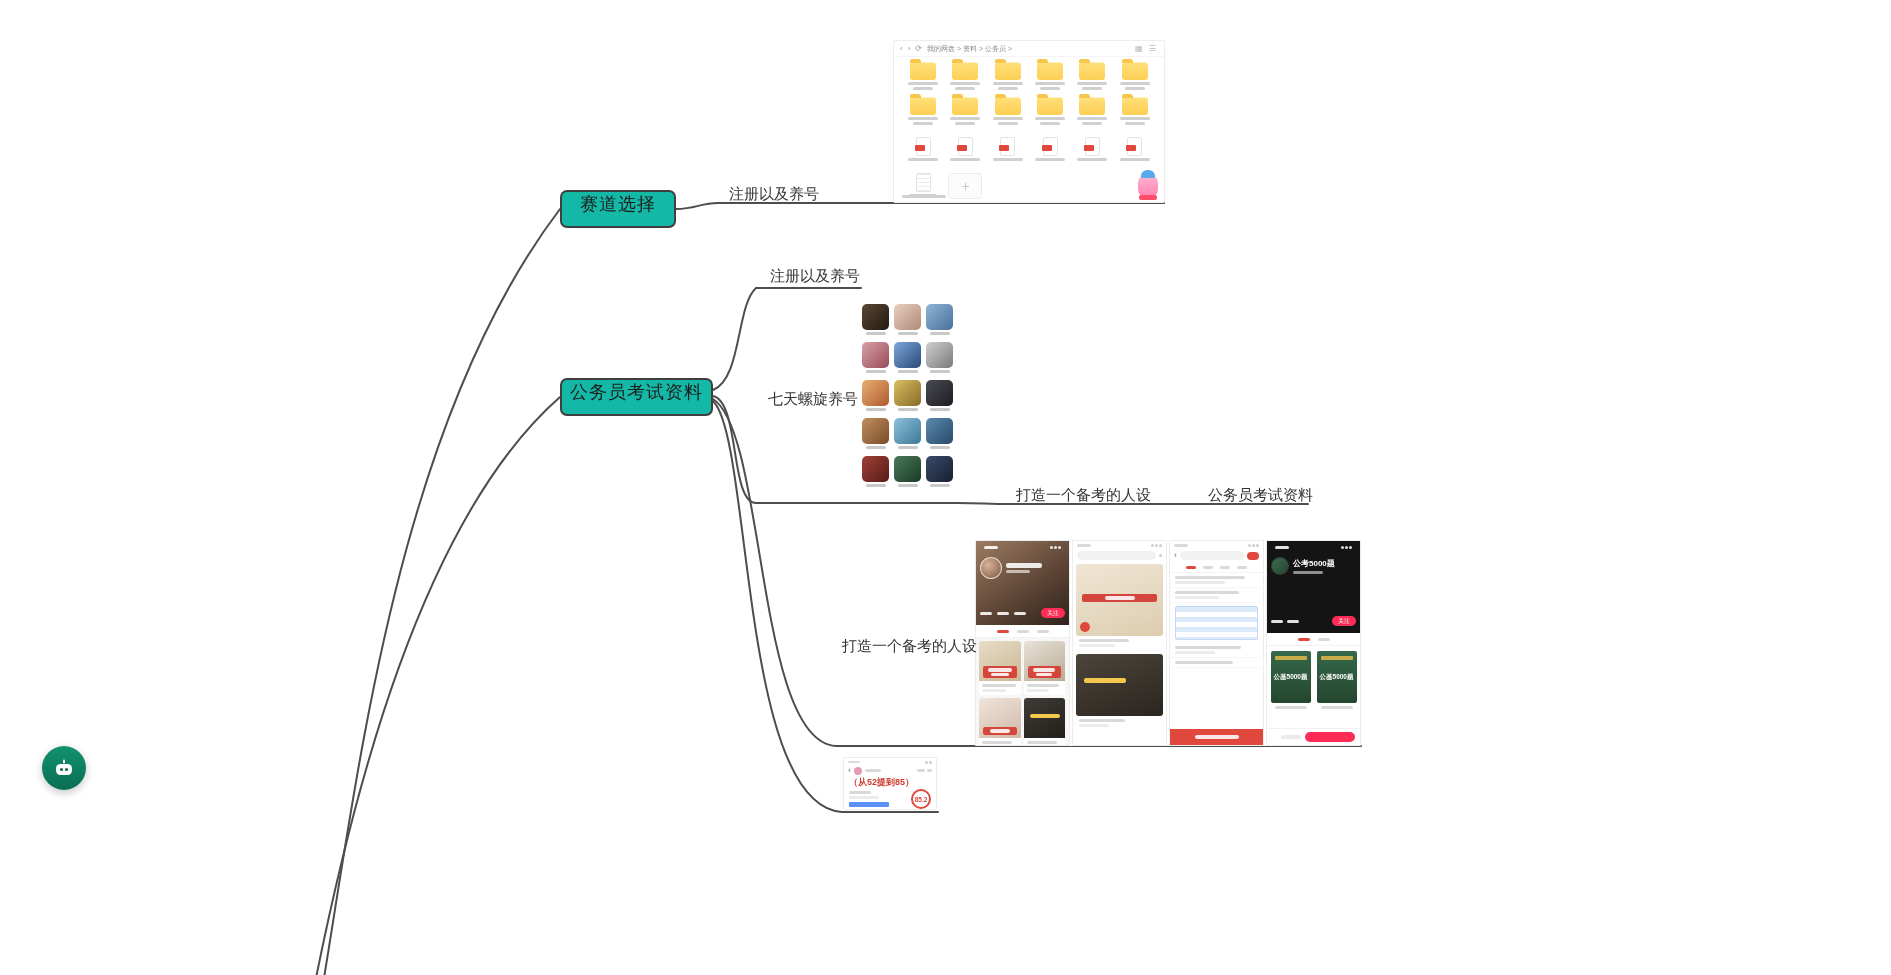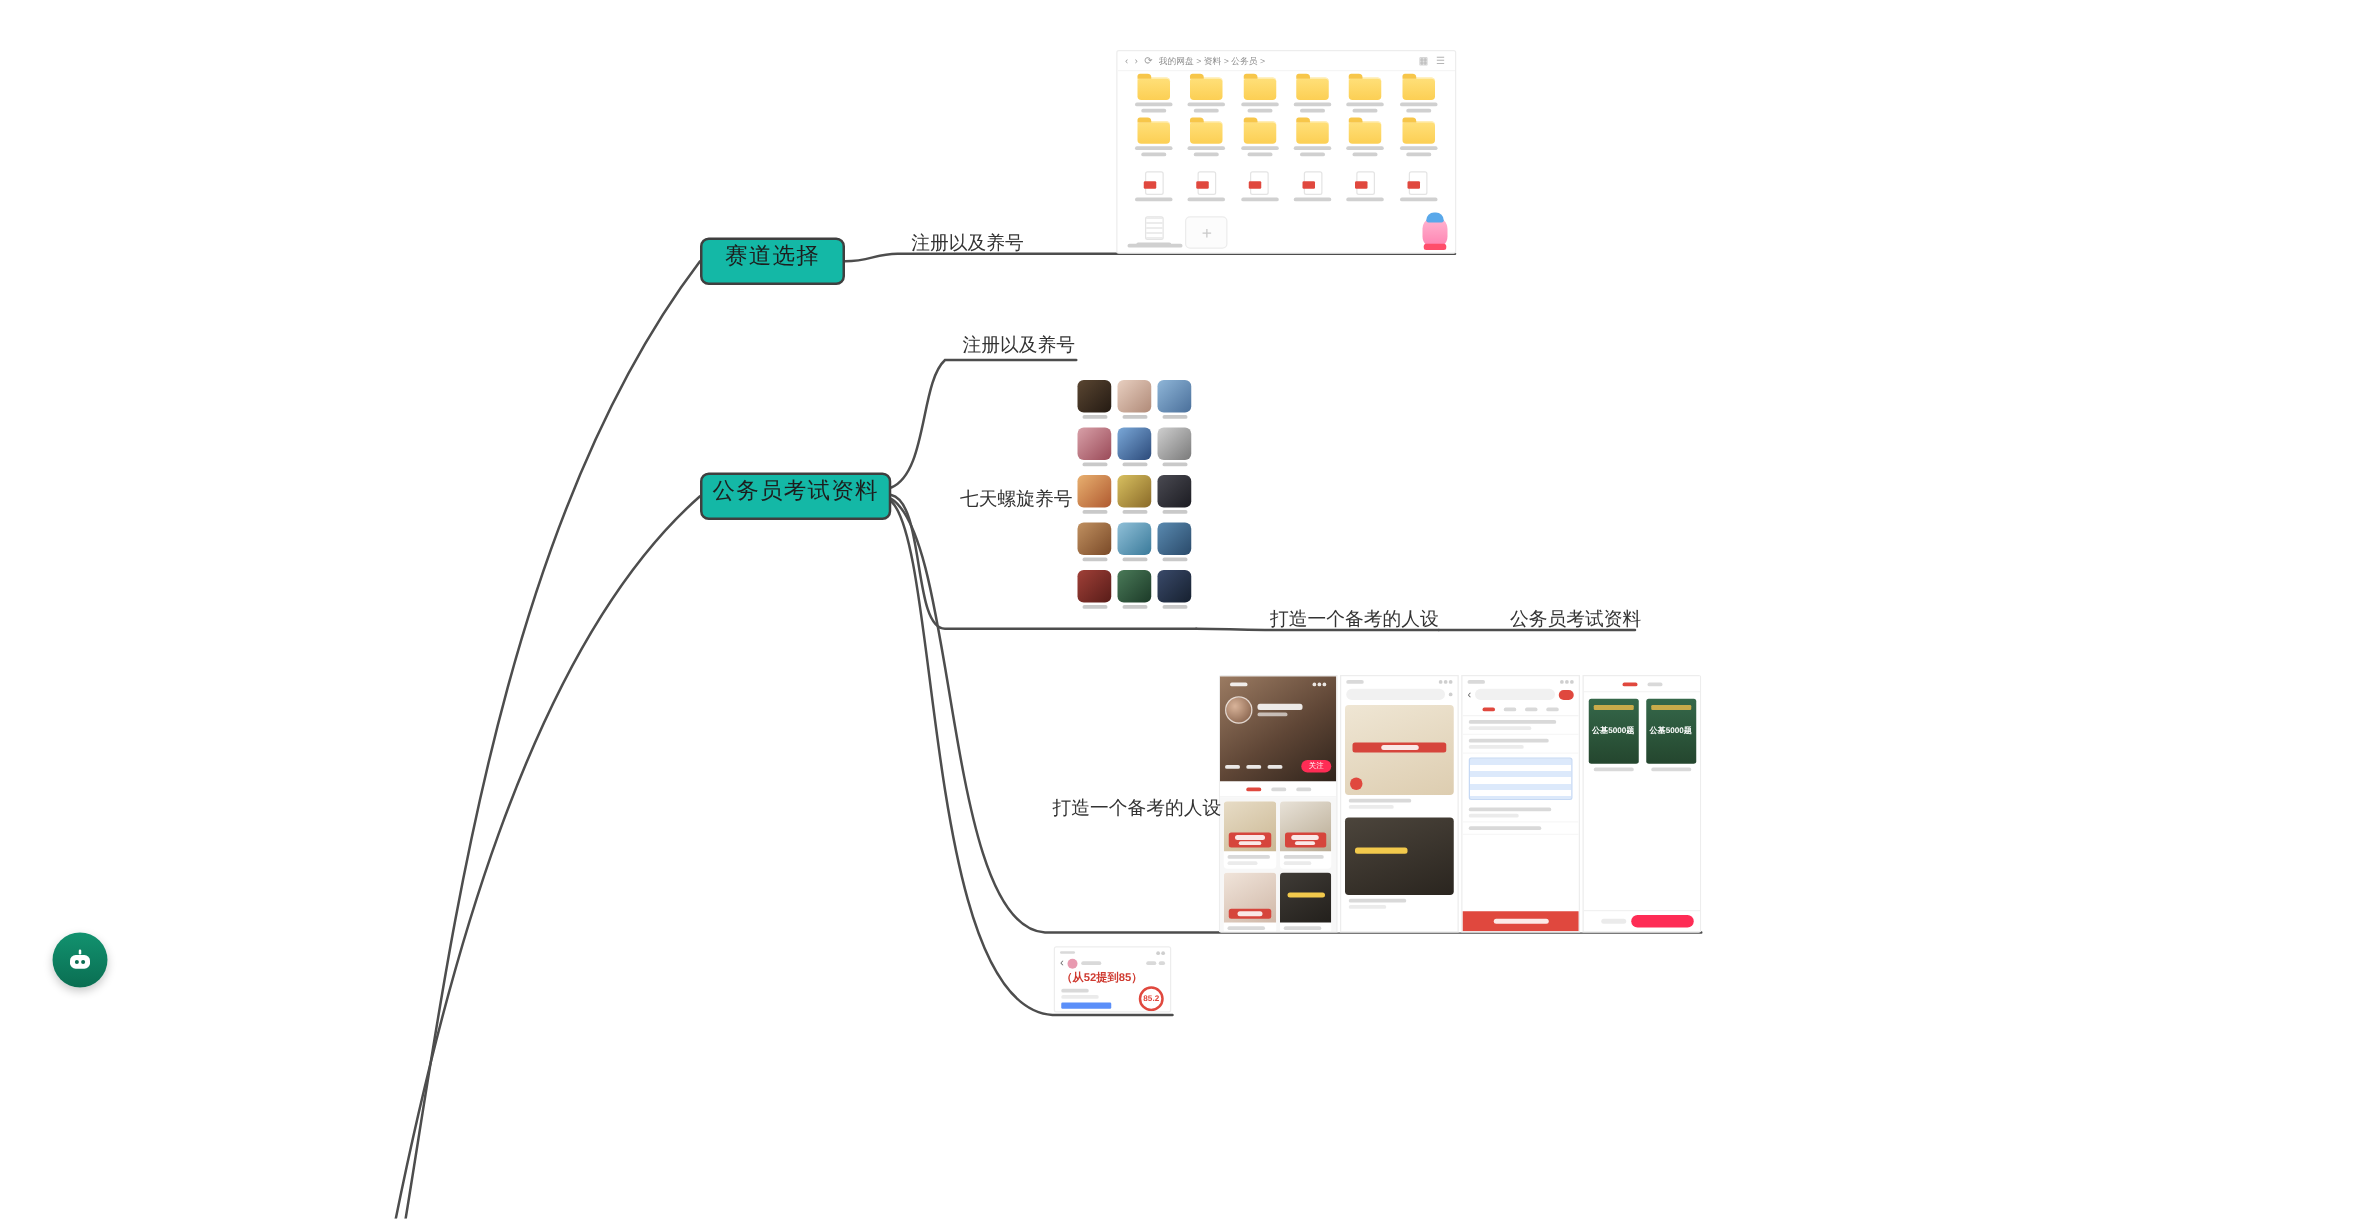--- a/index.html
+++ b/index.html
@@ -497,20 +497,42 @@
       </div>
       <div class="pc-row">
         <span class="bar" style="width:58px;height:3px"></span>
       </div>
       <div class="pc-banner">
         <span class="bar wt" style="width:44px;height:4px"></span>
       </div>
     </div>
 
     <div class="phone">
+      <div class="pd-dark">
+        <div class="sbrow">
+          <span class="bar wt" style="width:14px;height:3px"></span>
+          <span class="sb-dots">
+              <i class="dot wt"></i>
+              <i class="dot wt"></i>
+              <i class="dot wt"></i>
+            </span>
+        </div>
+        <div class="pd-head">
+          <span class="pd-thumb"></span>
+          <span class="col">
+            <span class="pd-title">公考5000题</span>
+            <span class="bar wt" style="width:30px;height:3px;opacity:.6"></span>
+          </span>
+        </div>
+        <div class="pd-stats">
+          <span class="bar wt" style="width:12px;height:3px"></span>
+          <span class="bar wt" style="width:12px;height:3px"></span>
+          <span class="pill-red">关注</span>
+        </div>
+      </div>
       <div class="pa-tabs">
         <span class="bar rd" style="width:12px;height:3px"></span>
         <span class="bar" style="width:12px;height:3px"></span>
       </div>
       <div class="pd-books">
         <div class="book-col">
           <div class="book">
             <span>公基5000题</span>
           </div>
           <span class="bar" style="width:32px;height:3px"></span>

